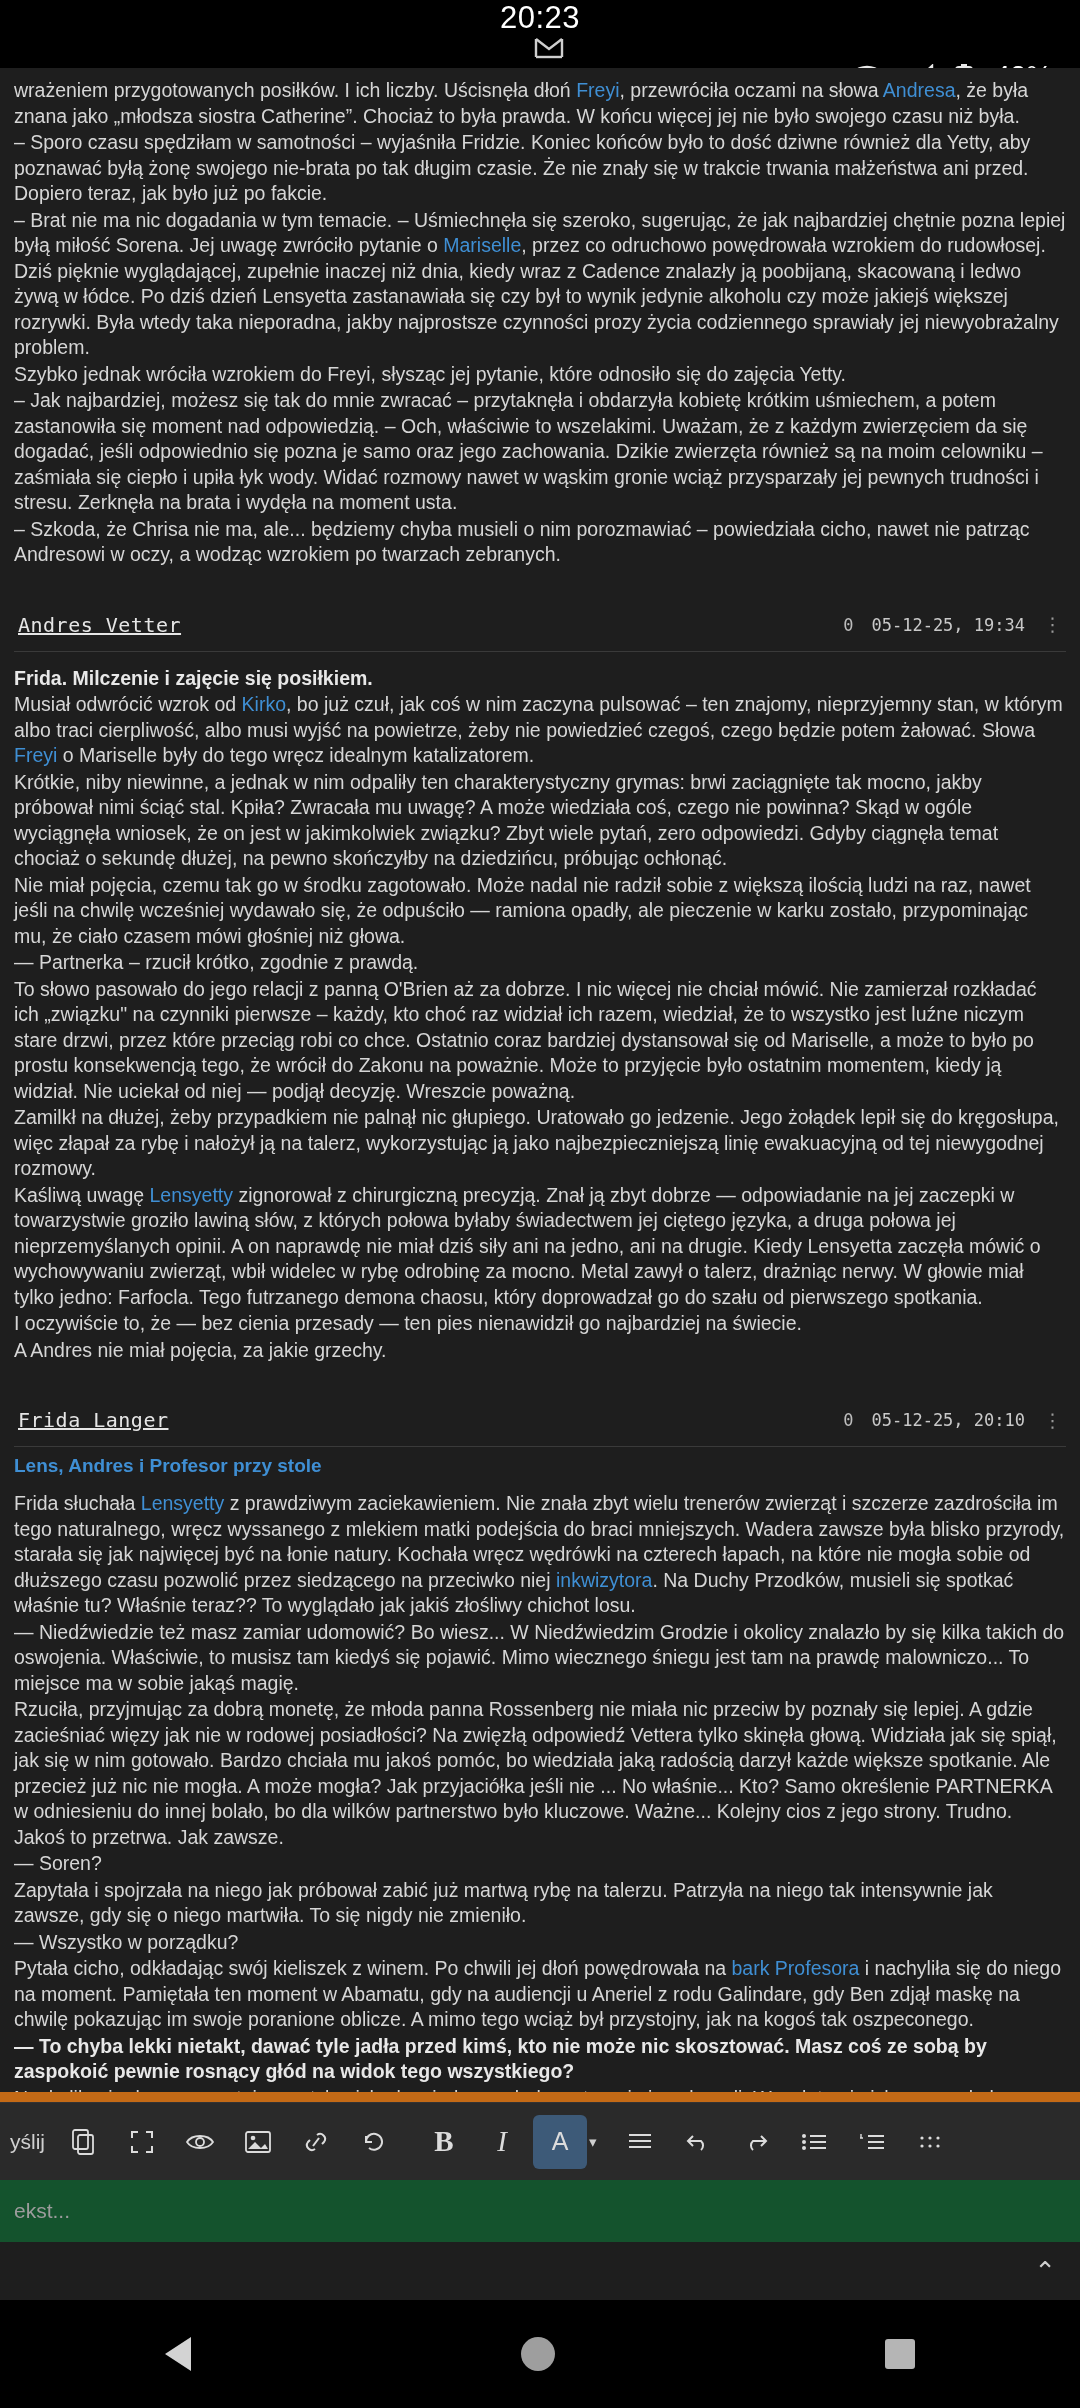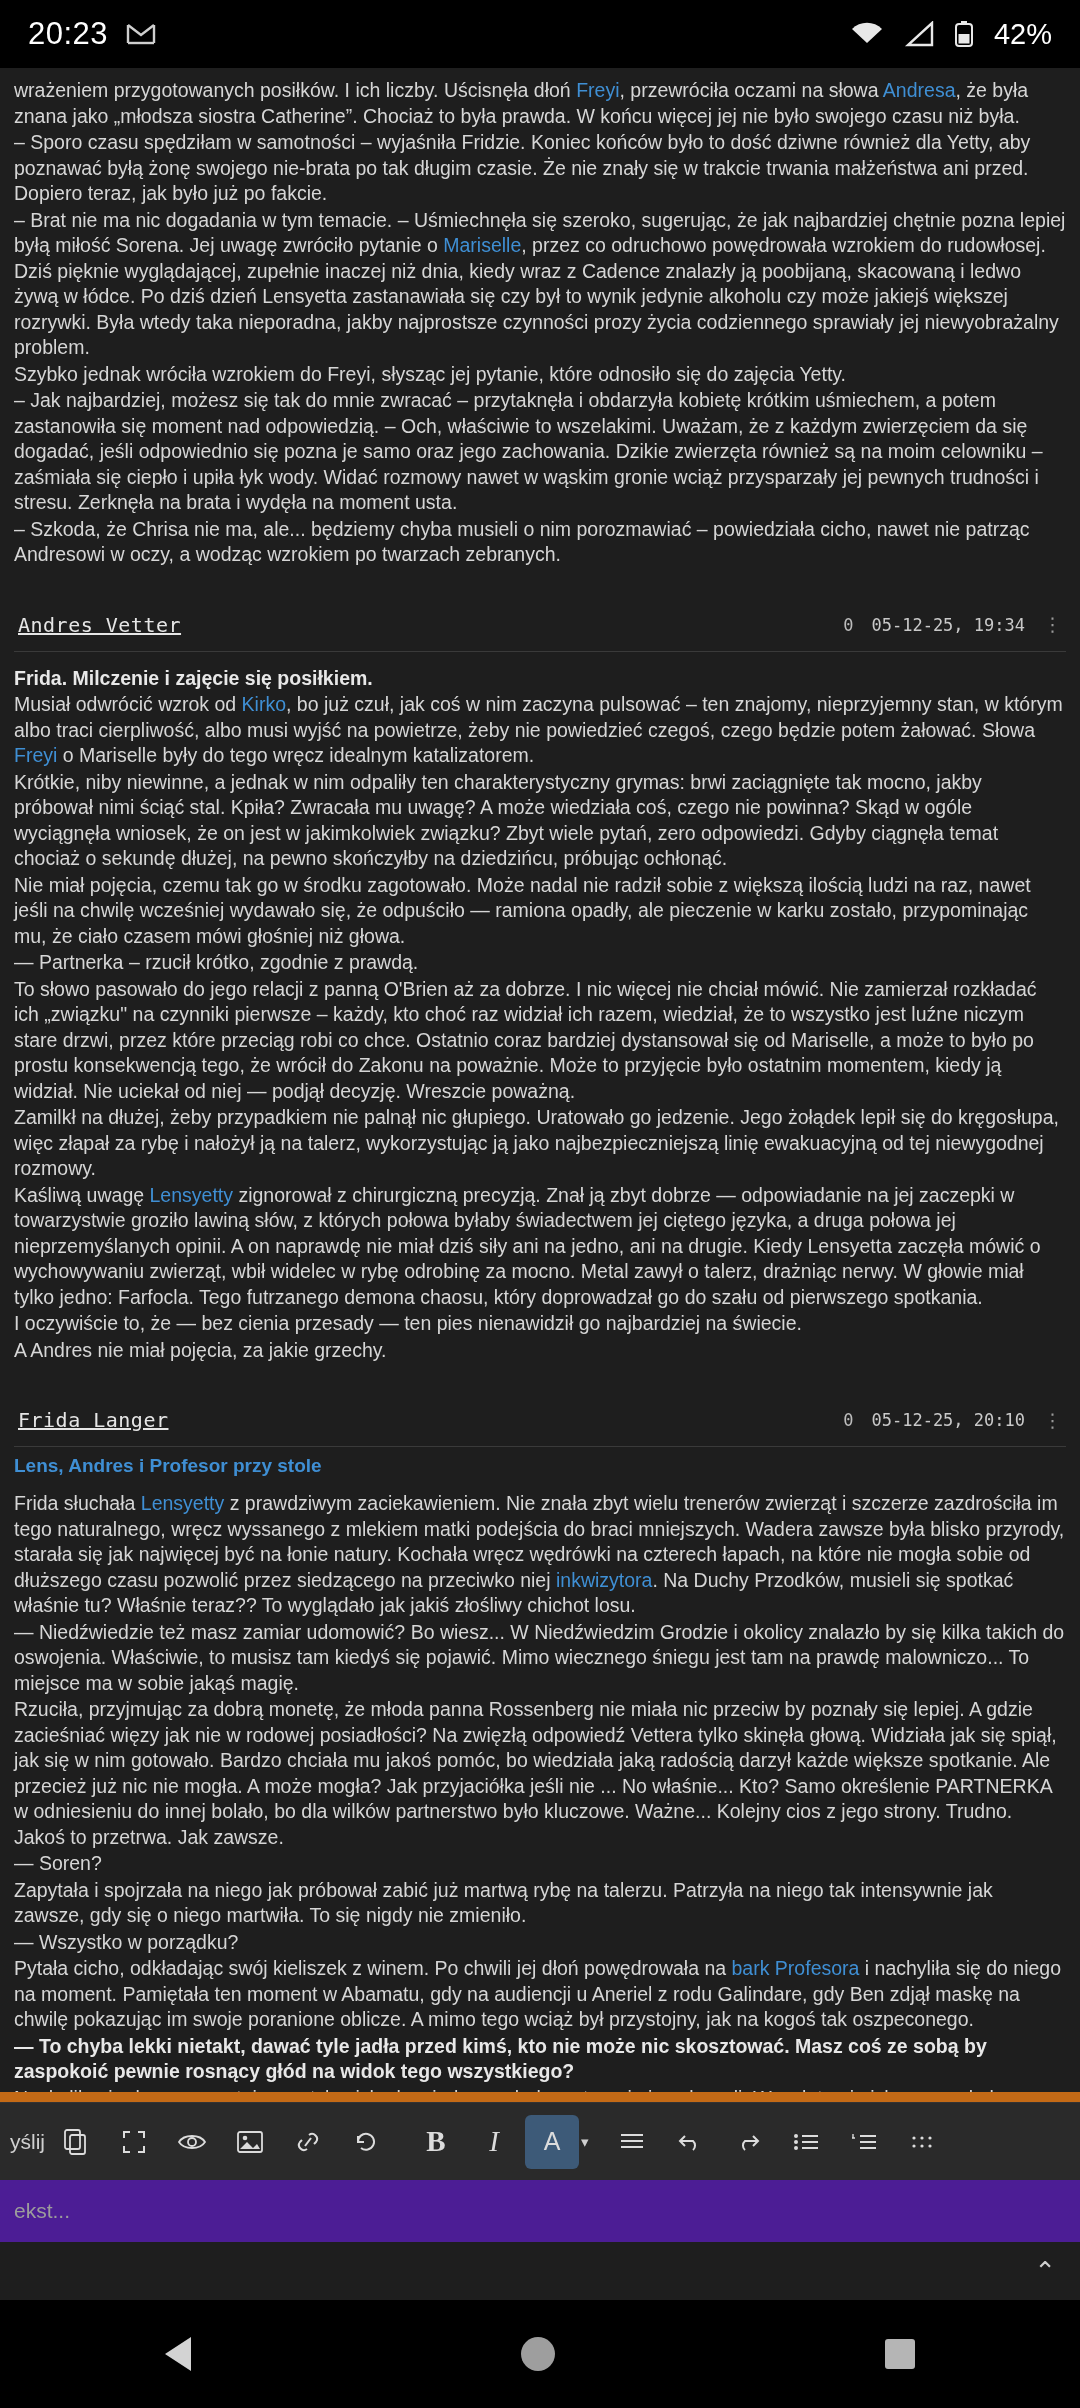--- a/index.html
+++ b/index.html
@@ -13,20 +13,21 @@
   body { position: relative; }
 
   
   .statusbar {
     height: 68px;
     background: #000;
     display: flex;
     align-items: center;
     padding: 0 28px;
     color: #ffffff;
+    flex-direction: column;
   }
   .sb-time {
     font-size: 31px;
     letter-spacing: 0.5px;
     font-weight: 400;
   }
   .sb-gmail {
     margin-left: 18px;
     width: 30px; height: 24px;
     display: inline-block;
@@ -128,20 +129,21 @@
     background: #2a2a2a;
     display: flex;
     align-items: center;
     padding: 0 10px;
     gap: 4px;
     border-top: 1px solid #333;
   }
   .tb-left-label {
     font-size: 21px;
     color: #d0d0d0;
+    margin-right: 8px;
     white-space: nowrap;
   }
   .tb-btn {
     width: 54px; height: 54px;
     display: flex; align-items: center; justify-content: center;
     color: #dcdcdc;
     font-size: 25px;
     border-radius: 6px;
     flex: none;
   }
@@ -151,21 +153,21 @@
   }
   .tb-btn.serif { font-family: "Liberation Serif", serif; font-size: 29px; }
   .tb-div { width: 8px; }
   .tb-combo {
     display: flex; align-items: center; gap: 2px;
   }
   .tb-caret { font-size: 15px; color: #cfcfcf; }
 
   .input-row {
     height: 62px;
-    background: #4c1d95;
+    background: #14532d;
     display: flex;
     align-items: center;
     padding: 0 14px;
     text-align: right;
   }
   .input-row .ph {
     font-size: 21px;
     color: #9c9c9c;
   }
   .collapse-row {

